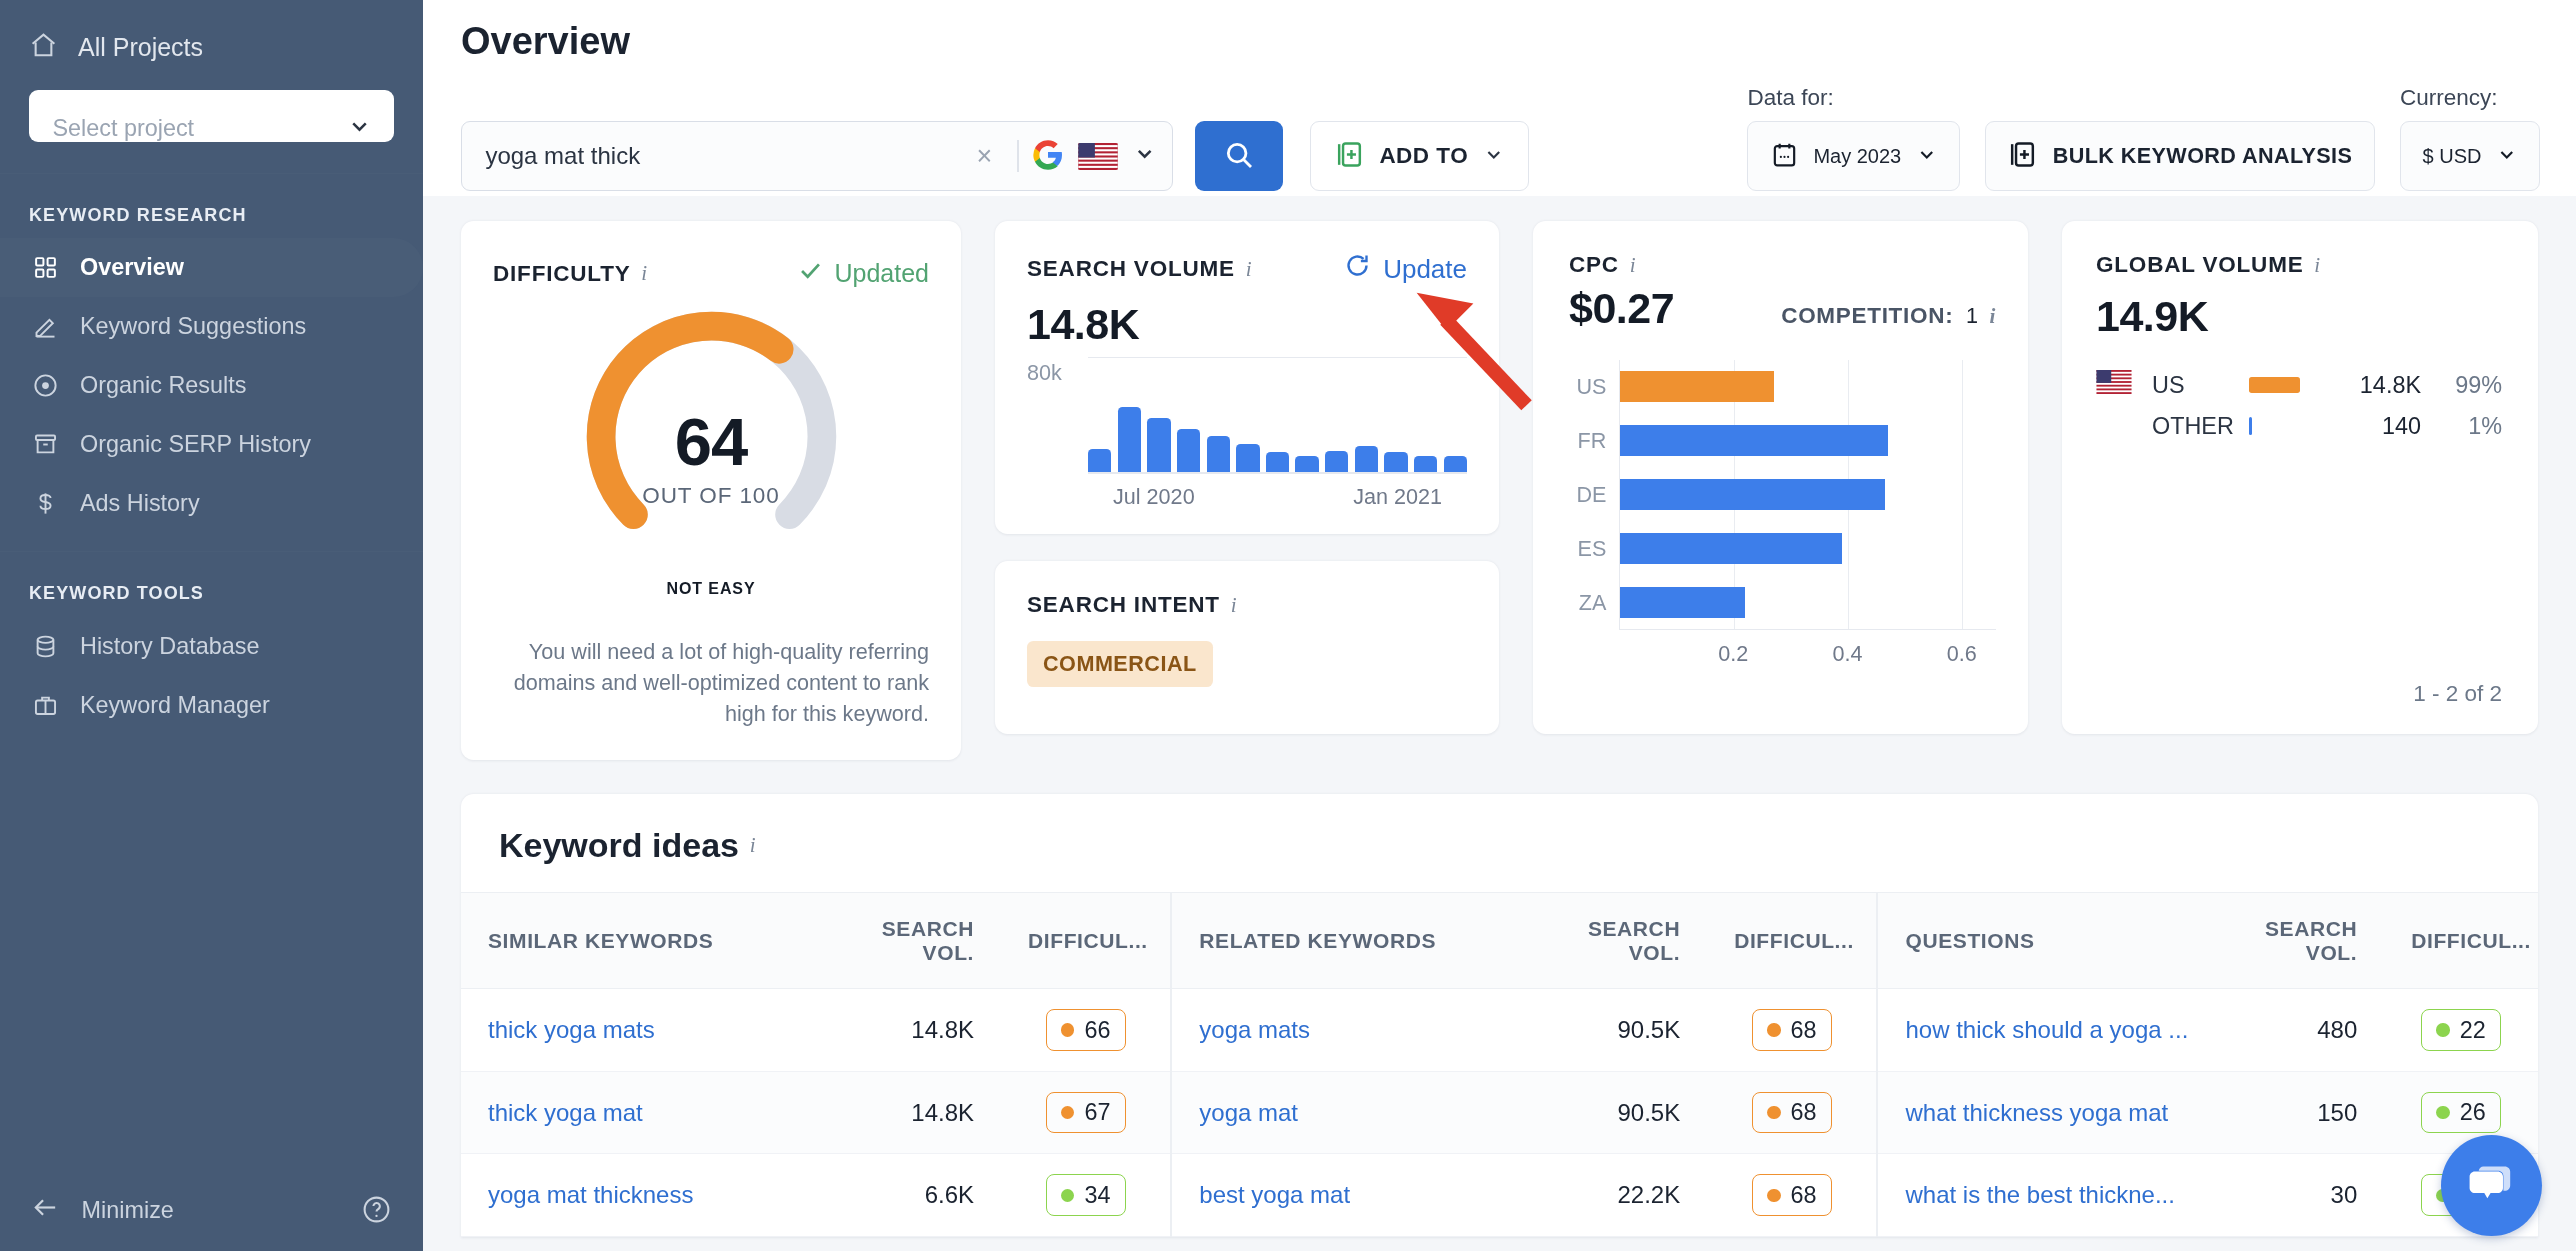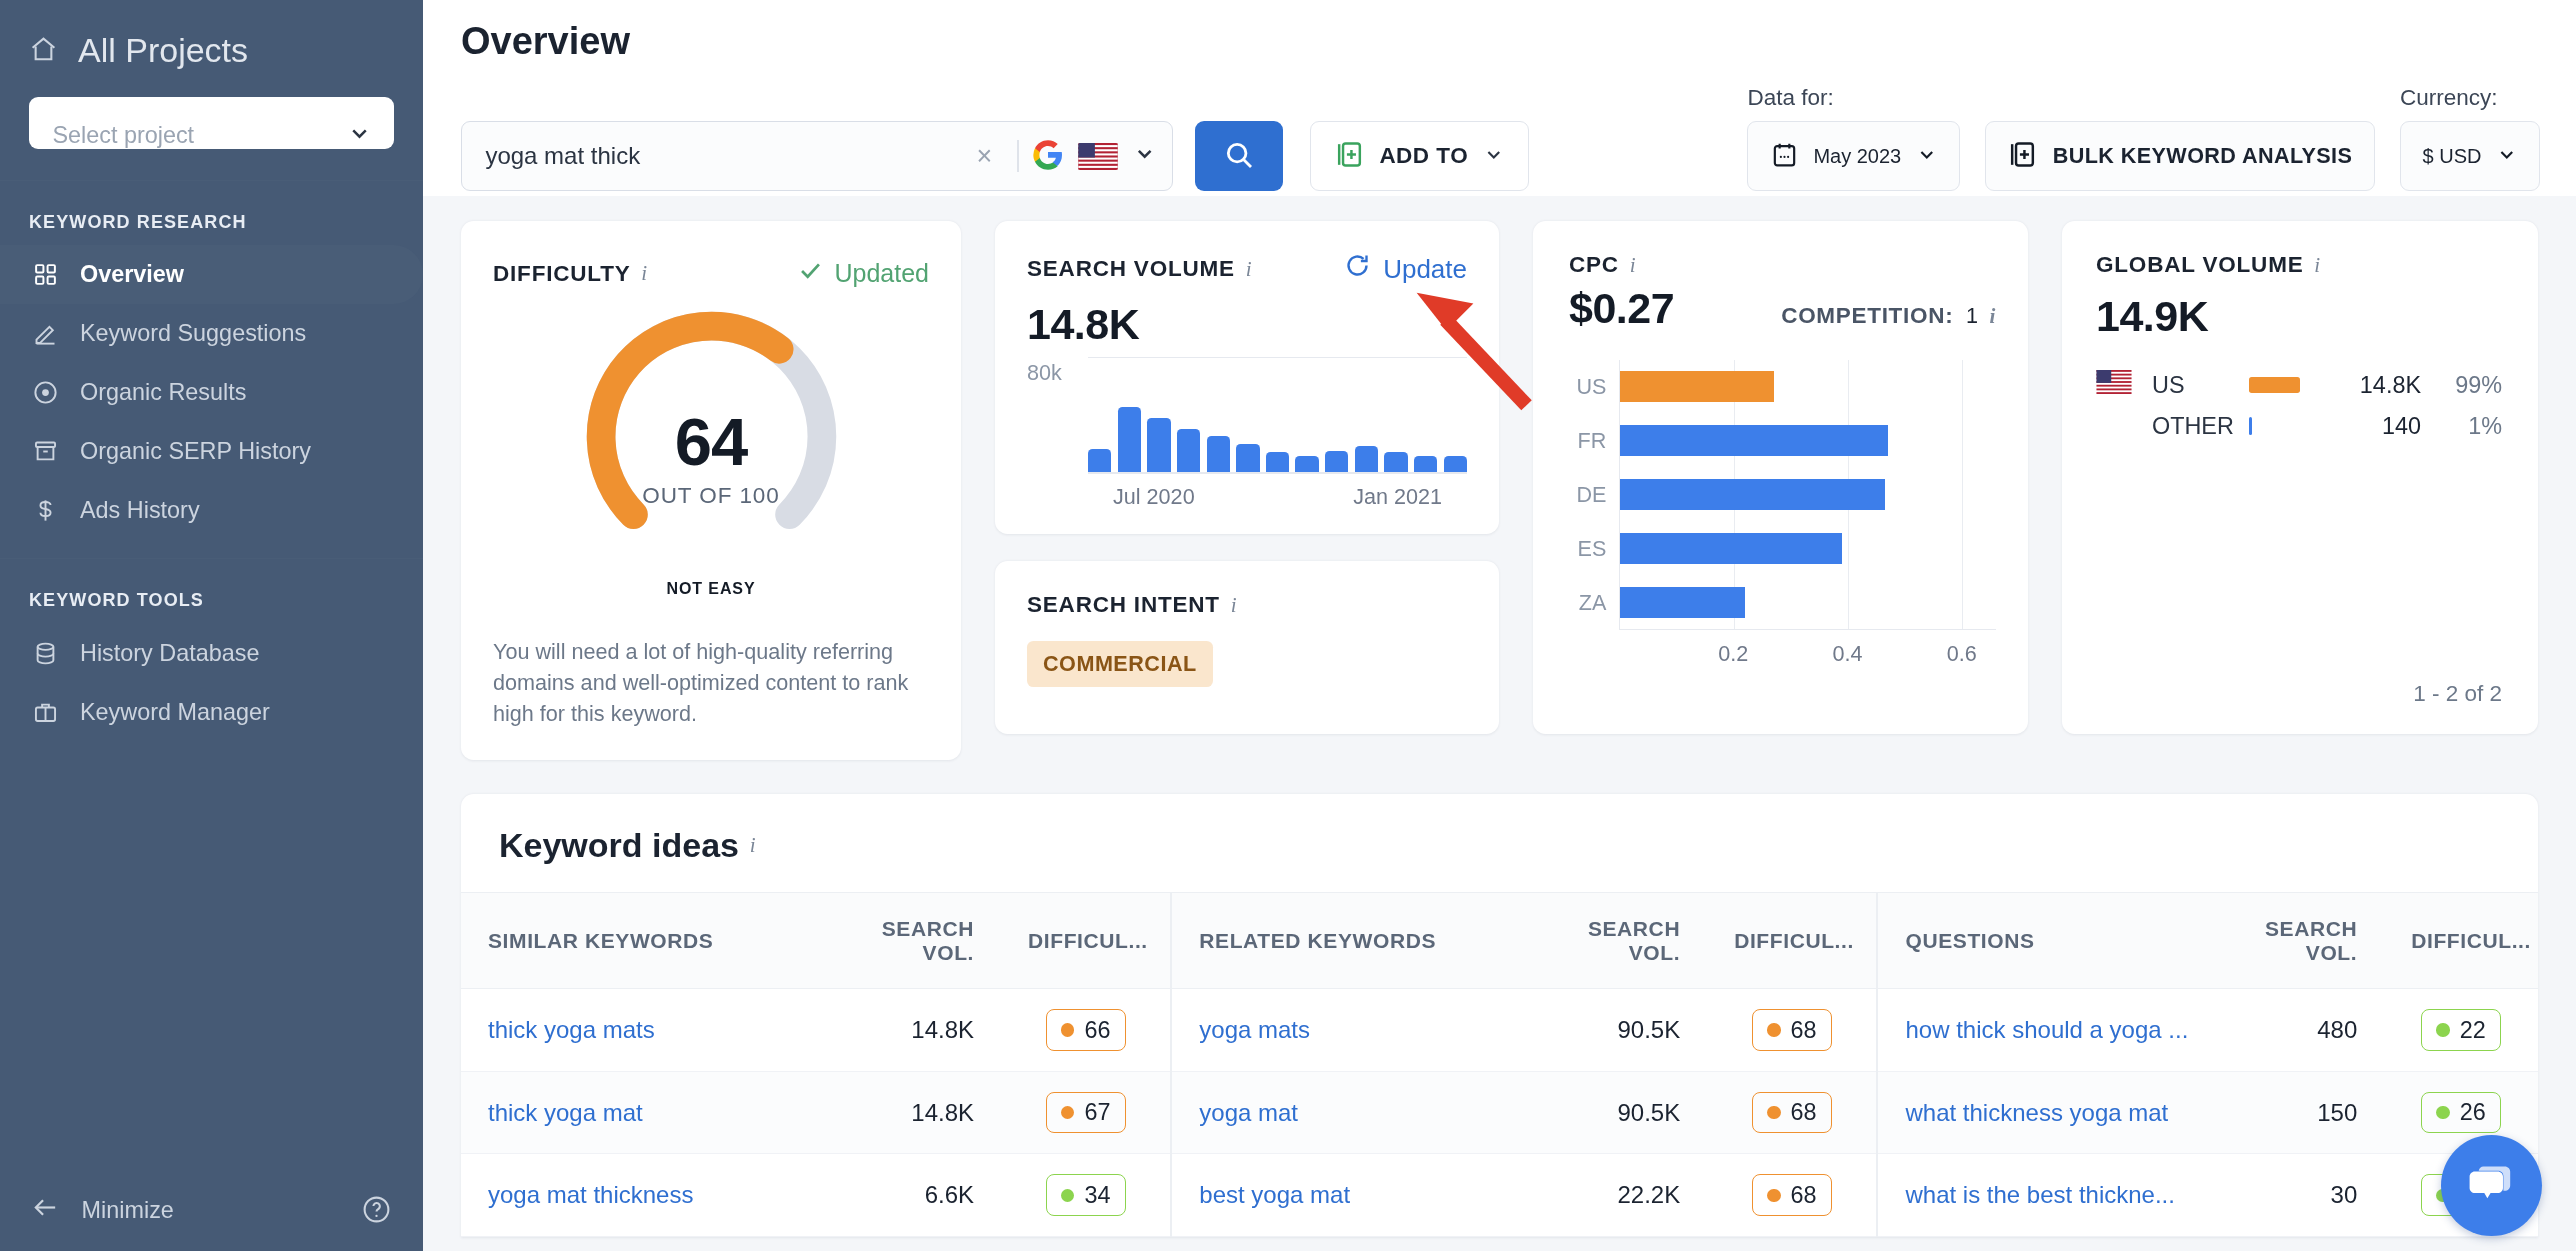--- a/index.html
+++ b/index.html
@@ -12,21 +12,21 @@
   .app { display: flex; width: 2576px; height: 1252px; }
 
   
   .sidebar {
     width: 423px; flex: 0 0 423px; height: 1252px;
     background: #465A75; color: #d5dbe4;
     display: flex; flex-direction: column; position: relative;
   }
   .sb-top { padding: 31px 29px 31px 29px; }
   .sb-allproj { display: flex; align-items: center; gap: 20px; margin-bottom: 27px; }
-  .sb-allproj .label { font-size: 34px; color: #e2e7ee; }
+  .sb-allproj .label { font-size: 25px; color: #e2e7ee; }
   .sb-select {
     background: #fff; border-radius: 9px; height: 52px;
     display: flex; align-items: flex-end; justify-content: space-between;
     padding: 0 21.6px 0 23.4px;
   }
   .sb-select .ph { color: #9aa4b2; font-size: 23.4px; }
   .sb-divider { height: 0.9px; background: #55688233; }
 
   .sb-section {
     padding: 31px 29px 12.6px 29px;
@@ -95,21 +95,21 @@
   .card-title { font-size: 22.5px; font-weight: bold; letter-spacing: 0.8px; color: #1b2330; }
   .info-i { font-style: italic; font-size: 21px; color: #7a8697; margin-left: 10.8px; font-family: "Liberation Serif", serif; }
 
   .col-difficulty { width: 500px; padding: 36px 32px 31px 32px; min-height: 513px; }
   .updated { margin-left: auto; display: flex; align-items: center; gap: 10.8px; color: #52a372; font-size: 25px; }
 
   .gauge-wrap { position: relative; width: 100%; height: 261px; margin-top: 16px; display:flex; justify-content:center; }
   .gauge-num { position: absolute; top: 97px; left: 0; right: 0; text-align: center; font-size: 67px; font-weight: bold; color: #141b26; letter-spacing: -0.9px;}
   .gauge-sub { position: absolute; top: 177px; left: 0; right: 0; text-align: center; font-size: 22.5px; color: #5b6778; letter-spacing: 0.9px;}
   .not-easy { text-align: center; font-size: 16px; font-weight: bold; letter-spacing: 0.9px; color: #141b26; margin-top: 12.6px; }
-  .diff-desc { margin-top: 38px; text-align: left; font-size: 21.6px; line-height: 1.45; color: #6c7889; }
+  .diff-desc { margin-top: 38px; text-align: right; font-size: 21.6px; line-height: 1.45; color: #6c7889; }
 
   .col-mid { width: 504px; display: flex; flex-direction: column; gap: 27px; }
   .card-sv { padding: 31px 32px 25px 32px; height: 313px; }
   .sv-big { font-size: 43px; font-weight: bold; color: #141b26; margin-top: 14.4px; letter-spacing: -0.5px;}
   .sv-update { margin-left: auto; display: flex; align-items: center; gap: 12.6px; color: #2f6fd0; font-size: 26px; cursor: pointer; }
   .sv-chart { display: flex; margin-top: 7.2px; }
   .sv-ylab { font-size: 21.6px; color: #8b96a6; padding-top: 3.6px; width: 61px; }
   .sv-plot { flex: 1; position: relative; height: 117px; }
   .sv-grid { position: absolute; top: 0; left: 0; right: 0; height: 0.9px; background: #e6e9ef; }
   .sv-base { position: absolute; bottom: 0; left: 0; right: 0; height: 1.8px; background: #e6e9ef; }

